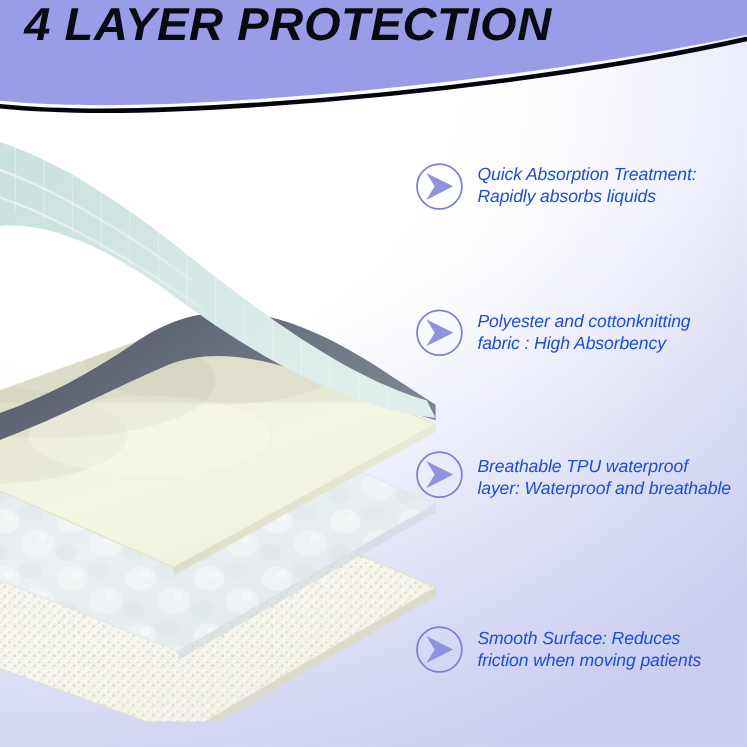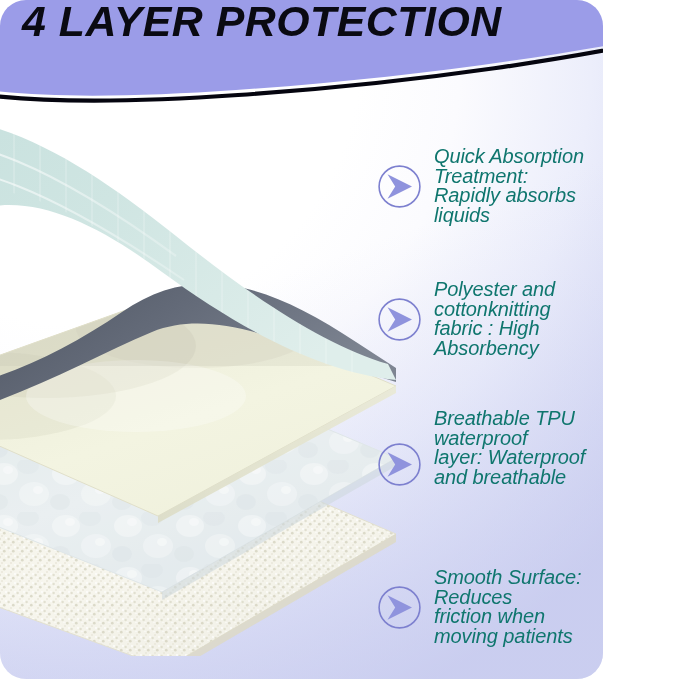--- a/index.html
+++ b/index.html
@@ -2,26 +2,25 @@
 <html><head>
 <meta charset="utf-8">
 <style>
   html, body {
     margin: 0;
     padding: 0;
     background: #ffffff;
   }
   #stage {
     position: relative;
-    width: 603px;
+    width: 679px;
     height: 679px;
     overflow: hidden;
     font-family: "Liberation Sans", sans-serif;
     background: #ffffff;
-    border-radius: 26px;
   }
 
   
   .bg-gradient {
     position: absolute;
     inset: 0;
     background:
       radial-gradient(120% 105% at 14% 8%, #ffffff 0%, #ffffff 38%, #fbfbfe 52%, #eceefb 70%, #d9dcf5 86%, #c9ccef 100%);
   }
   .bg-gradient2 {
@@ -77,23 +76,23 @@
   .callout-icon {
     position: relative;
     flex: 0 0 auto;
     width: 45px;
     height: 45px;
   }
   .callout-icon svg { display: block; width: 45px; height: 45px; }
   .callout-text {
     font-family: "Liberation Sans", sans-serif;
     font-style: italic;
-    font-size: 20px;
+    font-size: 16px;
     line-height: 19.5px;
-    color: #0f766e;
+    color: #1d4ed8;
     white-space: pre-line;
     letter-spacing: -0.1px;
   }
 
   .c1 { left: 377px; top: 147px; }
   .c2 { left: 377px; top: 280px; align-items: center; }
   .c3 { left: 377px; top: 409px; align-items: flex-end; }
   .c4 { left: 377px; top: 523px; margin-top: 45px; }
 </style>
 </head>

